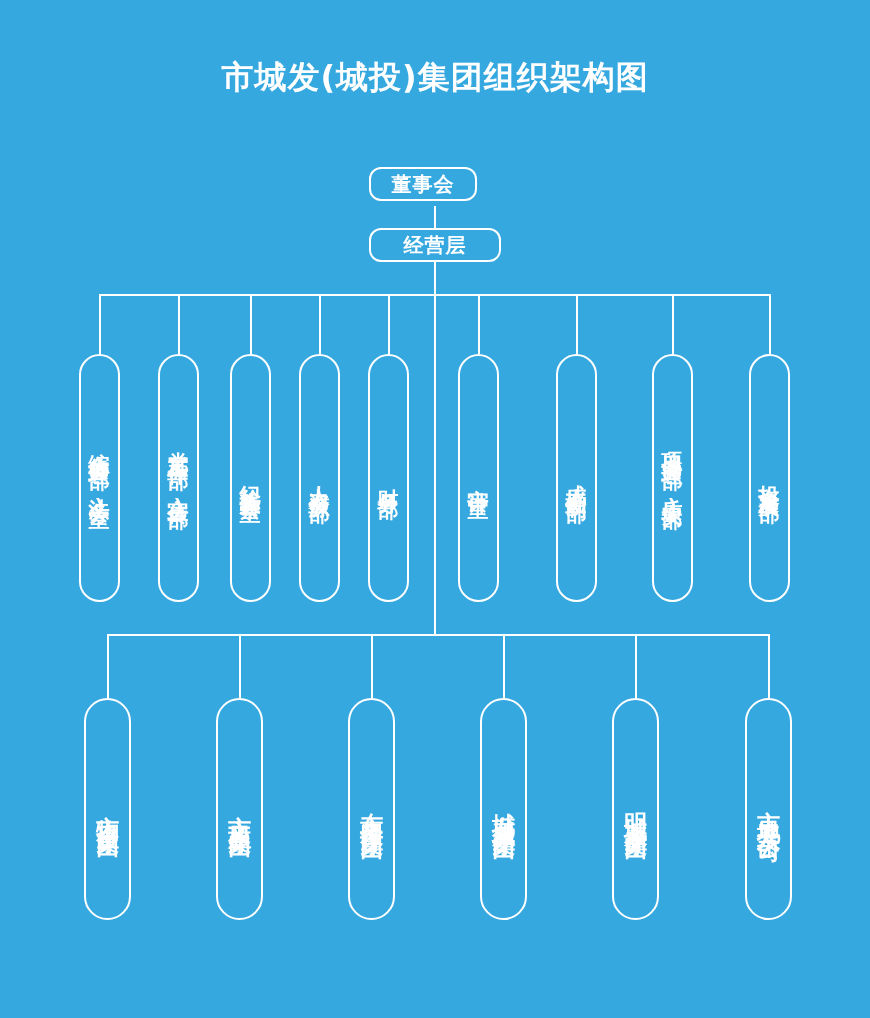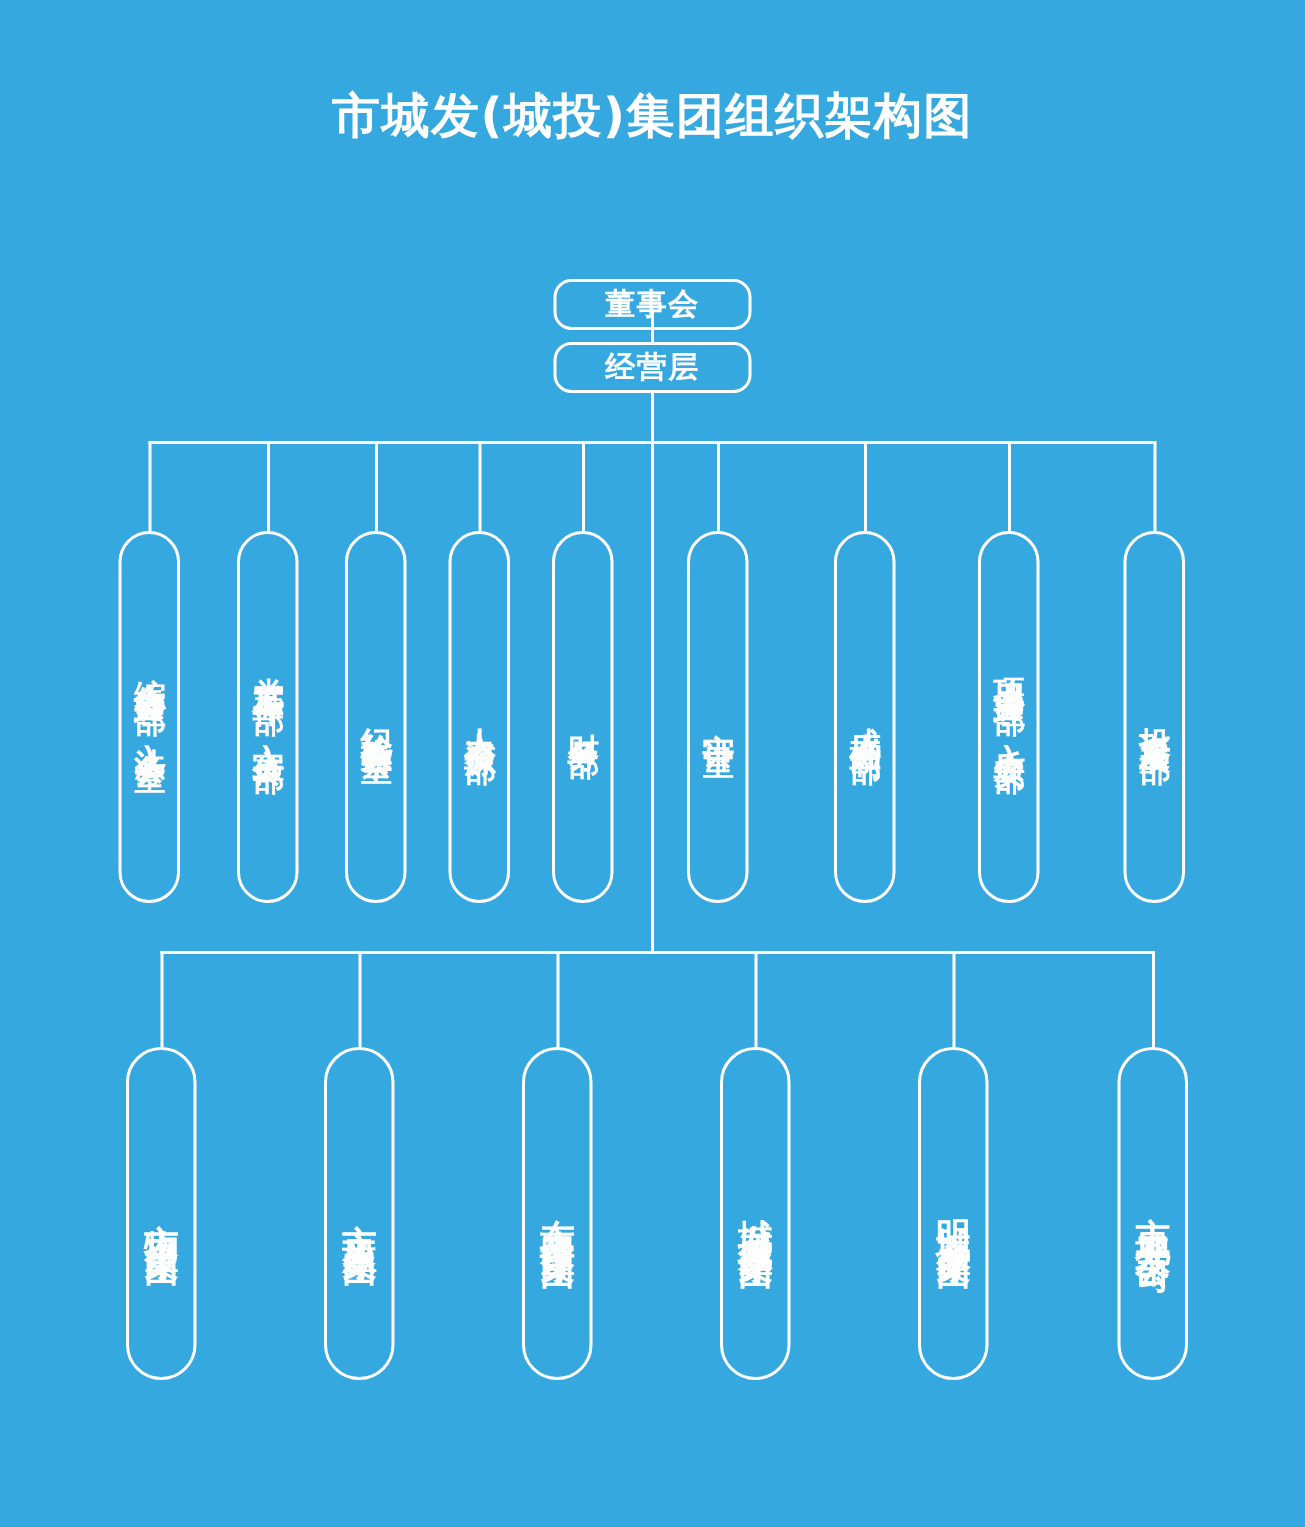--- a/index.html
+++ b/index.html
@@ -103,21 +103,21 @@
 
   <div class="line hz" style="left:107px; top:634px; width:661px;"></div>
 
   <div class="line vt" style="left:107px; top:634px; height:64px;"></div>
   <div class="line vt" style="left:239px; top:634px; height:64px;"></div>
   <div class="line vt" style="left:371px; top:634px; height:64px;"></div>
   <div class="line vt" style="left:503px; top:634px; height:64px;"></div>
   <div class="line vt" style="left:635px; top:634px; height:64px;"></div>
   <div class="line vt" style="left:768px; top:634px; height:64px;"></div>
 
-  <div class="node h" style="left:369px; top:186px; width:132px; height:34px;">董事会</div>
+  <div class="node h" style="left:369px; top:167px; width:108px; height:34px;">董事会</div>
   <div class="node h" style="left:369px; top:228px; width:132px; height:34px;">经营层</div>
 
   <div class="node v" style="left:79px;  top:354px; width:41px; height:248px;">综合管理部(法务室)</div>
   <div class="node v" style="left:158px; top:354px; width:41px; height:248px;">党群工作部(宣传部)</div>
   <div class="node v" style="left:230px; top:354px; width:41px; height:248px;">纪检监察室</div>
   <div class="node v" style="left:299px; top:354px; width:41px; height:248px;">人力资源部</div>
   <div class="node v" style="left:368px; top:354px; width:41px; height:248px;">财务部</div>
   <div class="node v" style="left:458px; top:354px; width:41px; height:248px;">审计室</div>
   <div class="node v" style="left:556px; top:354px; width:41px; height:248px;">成本控制部</div>
   <div class="node v" style="left:652px; top:354px; width:41px; height:248px;">项目管理部(质安部)</div>

